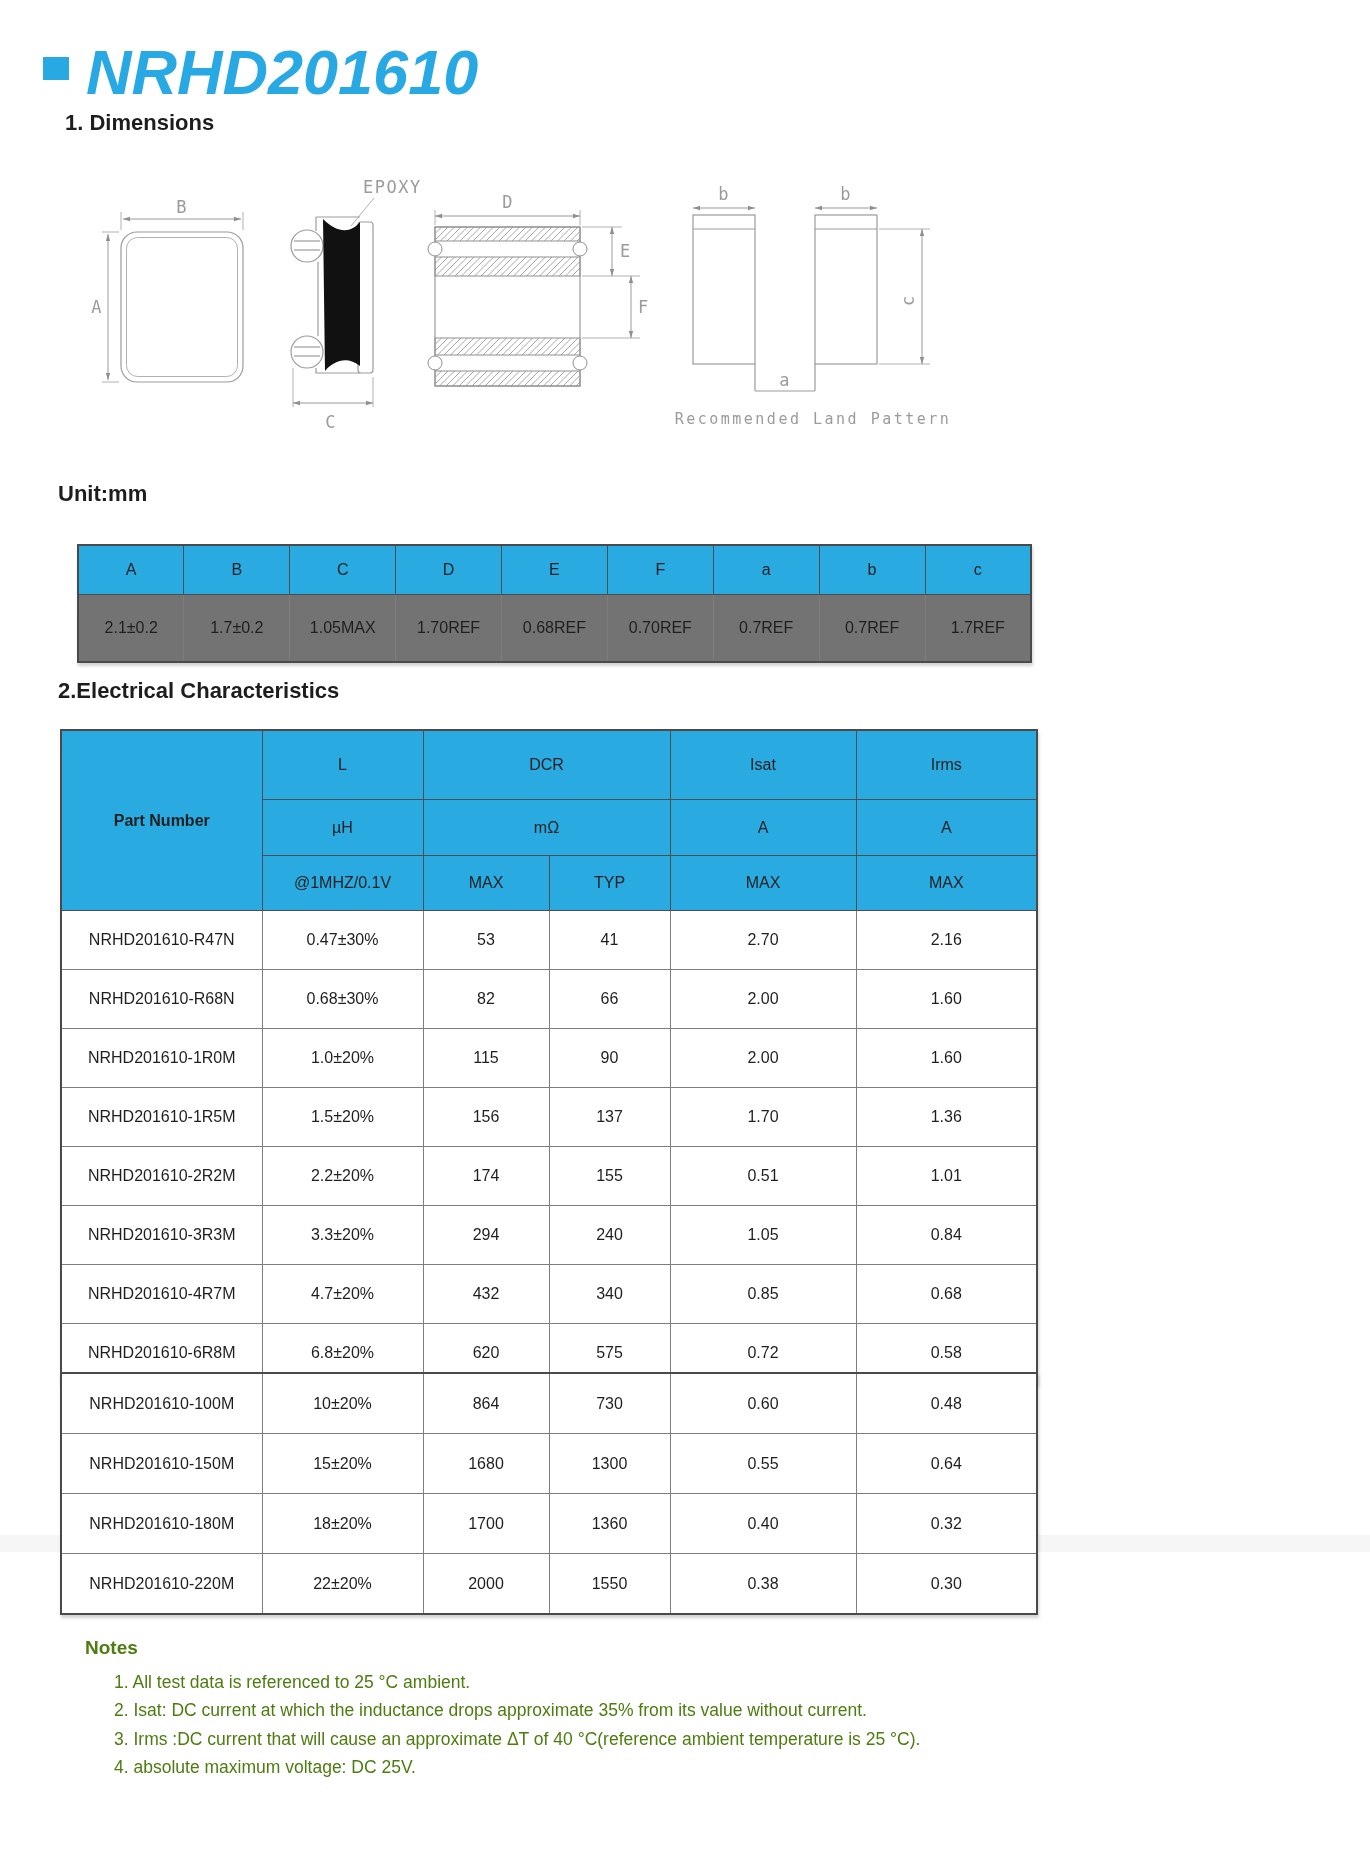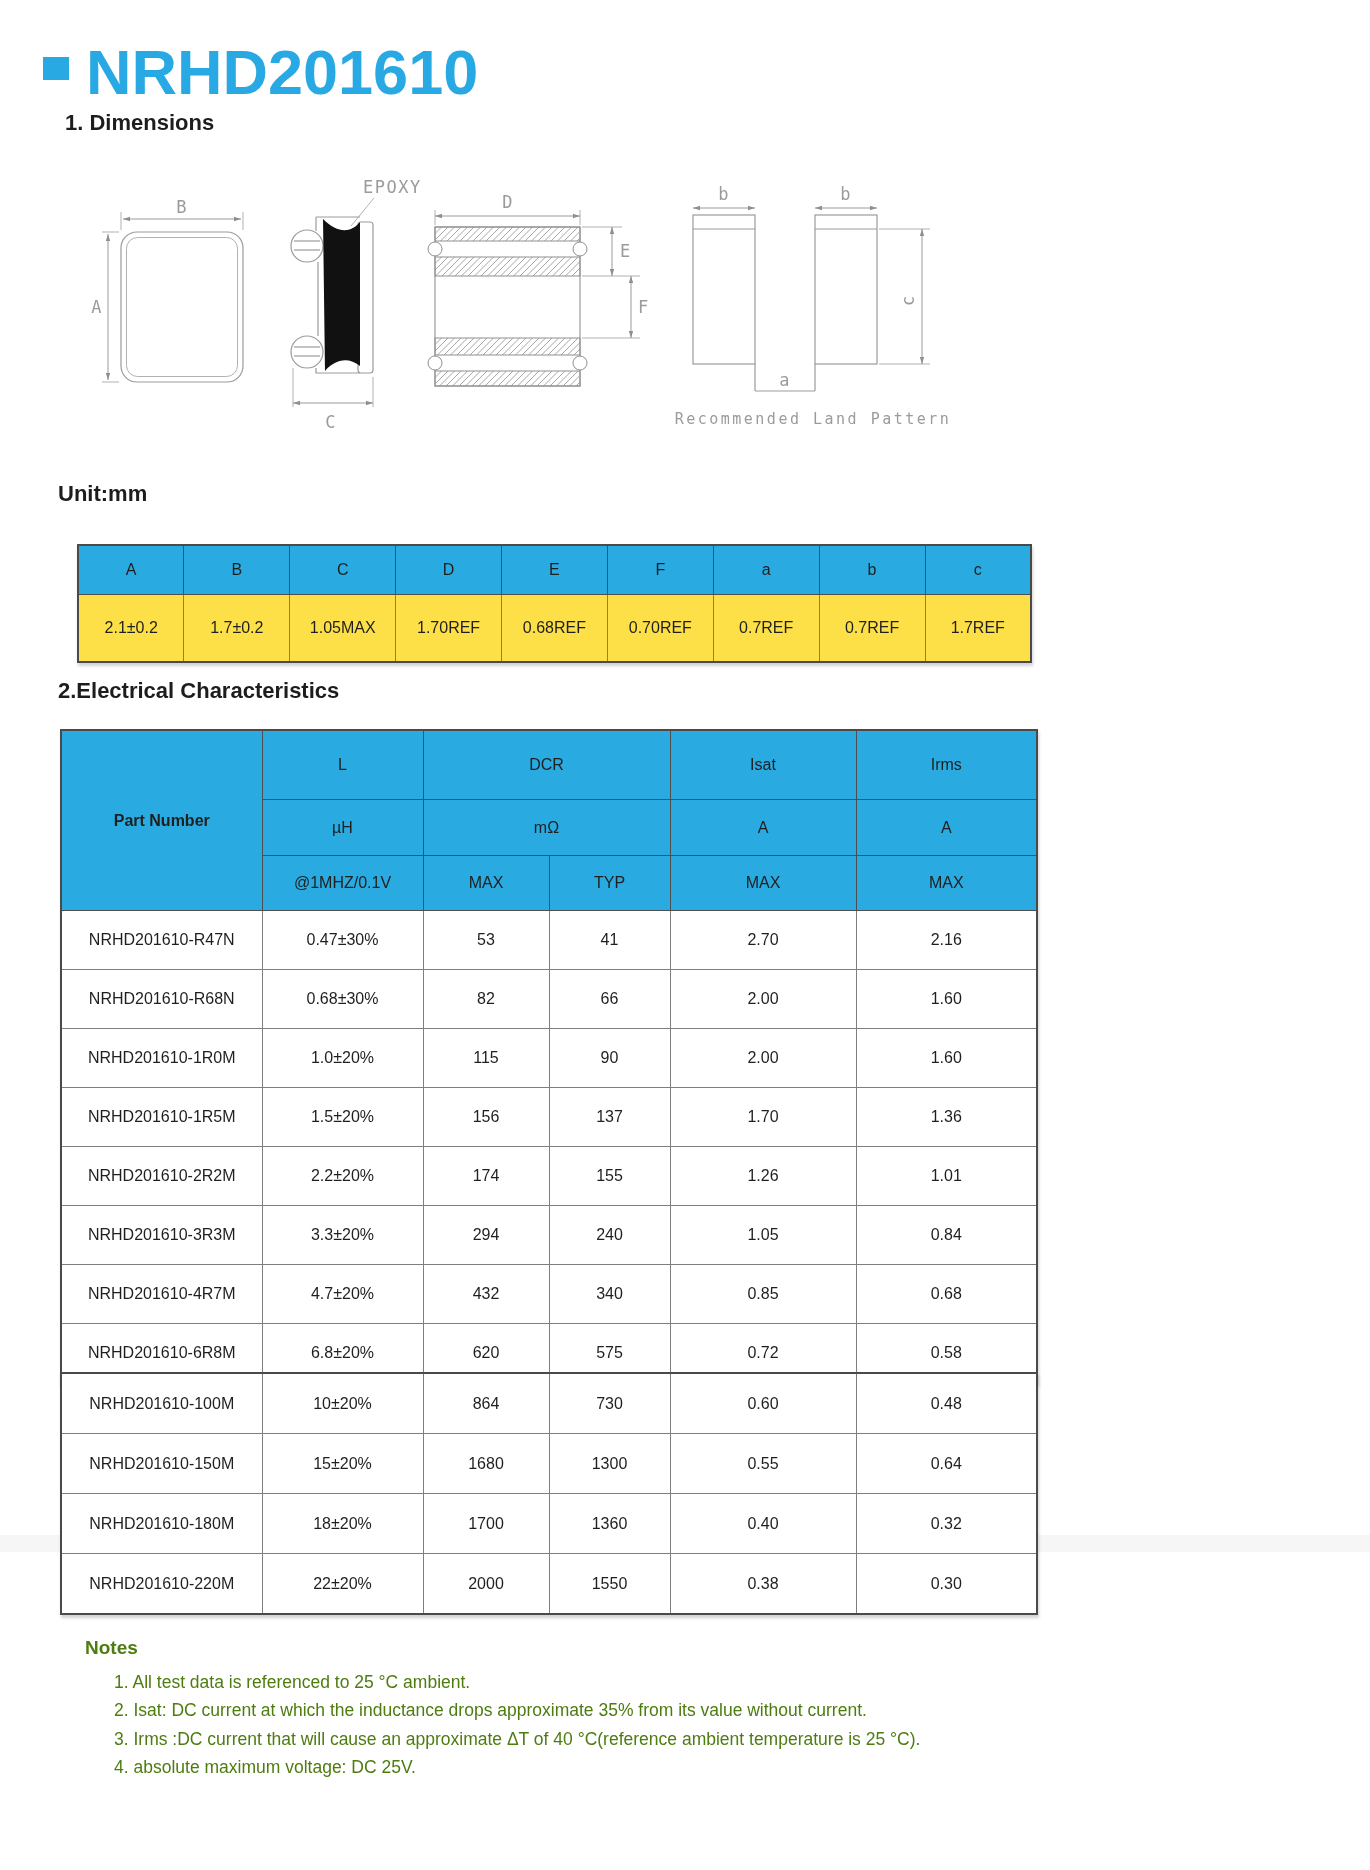--- a/index.html
+++ b/index.html
@@ -1,20 +1,20 @@
 <!DOCTYPE html>
 <html style="--accent: #29a9e3; --table-header-bg: #29abe2; --epoxy-fill: #111111; --drawing-line: #9b9b9b;"><head>
 <meta charset="utf-8">
 <style>
   html,body{margin:0;padding:0;background:#fff;}
   .page{position:relative;width:1370px;height:1870px;background:#fff;overflow:hidden;
         font-family:"Liberation Sans",sans-serif;}
   .bullet{position:absolute;left:43px;top:57px;width:26px;height:23px;background:var(--accent,#29a9e3);}
   .h-title{position:absolute;left:86px;top:36px;margin:0;font-weight:bold;font-size:63px;
-           color:var(--accent,#29a9e3);font-family:"Liberation Sans",sans-serif;letter-spacing:0;}
+           color:var(--accent,#29a9e3);font-family:"Liberation Sans",sans-serif;letter-spacing:0;font-style:italic;}
   .sec-heading{position:absolute;margin:0;font-weight:bold;font-size:22px;color:#1d1d1d;}
   .sec1{left:65px;top:110px;}
   .unit{left:58px;top:481px;}
   .sec2{left:58px;top:678px;}
 
   
   .drawings{position:absolute;left:0;top:0;width:1370px;height:460px;}
   .dl{stroke:var(--drawing-line,#9b9b9b);fill:none;stroke-width:1.2;}
   .thin{stroke:#a8a8a8;fill:none;stroke-width:0.9;}
   .dim{stroke:#8f8f8f;fill:none;stroke-width:0.9;}
@@ -27,21 +27,21 @@
 
   
   .scan-band{position:absolute;left:0;top:1535px;width:1370px;height:17px;background:rgba(0,0,0,0.035);}
 
   
   .dims-table{position:absolute;left:77px;top:544px;width:955px;border-collapse:collapse;
               table-layout:fixed;background:#fff;font-size:16px;color:#1f1f1f;
               border:2px solid #4a4a4a;box-shadow:1px 3px 3px rgba(0,0,0,.18);}
   .dims-table th{height:46px;background:var(--table-header-bg,#29abe2);font-weight:normal;
                  border:1px solid #4e4e4e;text-align:center;}
-  .dims-table td{height:64px;text-align:center;border:1px solid #7e7e7e;background:#fde047;}
+  .dims-table td{height:64px;text-align:center;border:1px solid #7e7e7e;background:#737373;}
 
   
   .elec-table{position:absolute;left:60px;width:976px;border-collapse:collapse;table-layout:fixed;
               background:#fff;font-size:16px;color:#1f1f1f;border:2px solid #4a4a4a;
               box-shadow:1px 3px 3px rgba(0,0,0,.18);}
   .t1{top:729px;}
   .t2{top:1372px;}
   .elec-table th{background:var(--table-header-bg,#29abe2);font-weight:normal;
                  border:1px solid #4e4e4e;text-align:center;}
   .elec-table thead tr:nth-child(1) th{height:66px;}
@@ -265,21 +265,21 @@
           <td>156</td>
           <td>137</td>
           <td>1.70</td>
           <td>1.36</td>
         </tr>
         <tr>
           <td>NRHD201610-2R2M</td>
           <td>2.2±20%</td>
           <td>174</td>
           <td>155</td>
-          <td>1.26</td>
+          <td>0.51</td>
           <td>1.01</td>
         </tr>
         <tr>
           <td>NRHD201610-3R3M</td>
           <td>3.3±20%</td>
           <td>294</td>
           <td>240</td>
           <td>1.05</td>
           <td>0.84</td>
         </tr>

